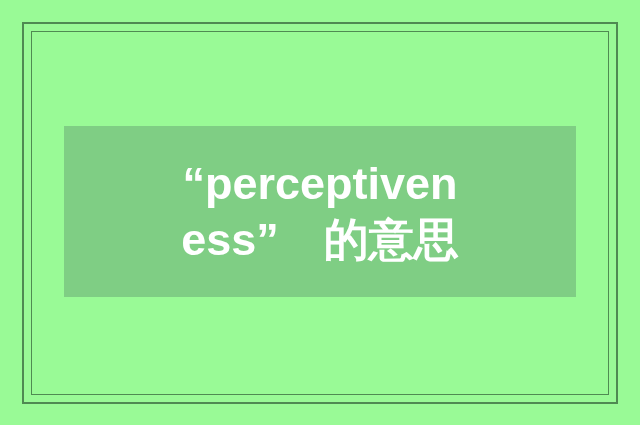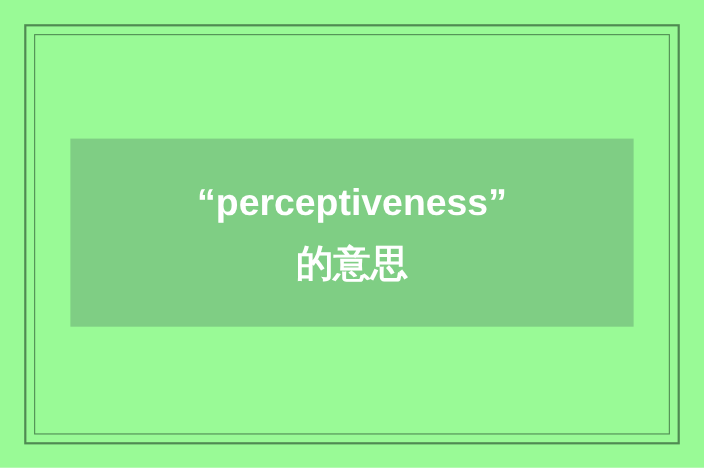--- a/index.html
+++ b/index.html
@@ -60,21 +60,21 @@
   }
 
   .title-text {
     display: block;
     width: 300px;
     margin: 0;
     padding: 0;
     text-align: center;
     color: #ffffff;
     font-family: "Liberation Sans", "DejaVu Sans", sans-serif;
-    font-size: 34px;
+    font-size: 45px;
     font-weight: bold;
     line-height: 56px;
     letter-spacing: 0px;
     word-break: break-all;
     overflow-wrap: break-word;
     text-rendering: optimizeLegibility;
   }
 </style>
 </head>
 <body>

